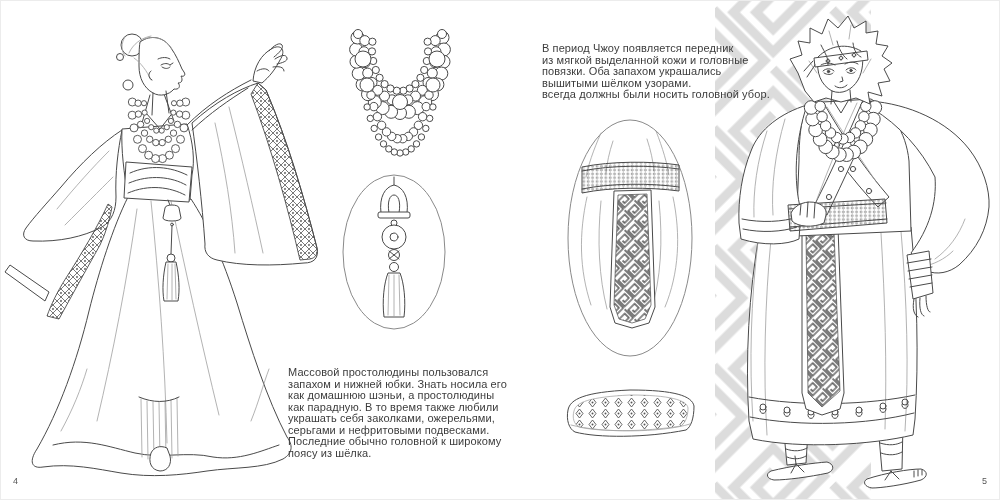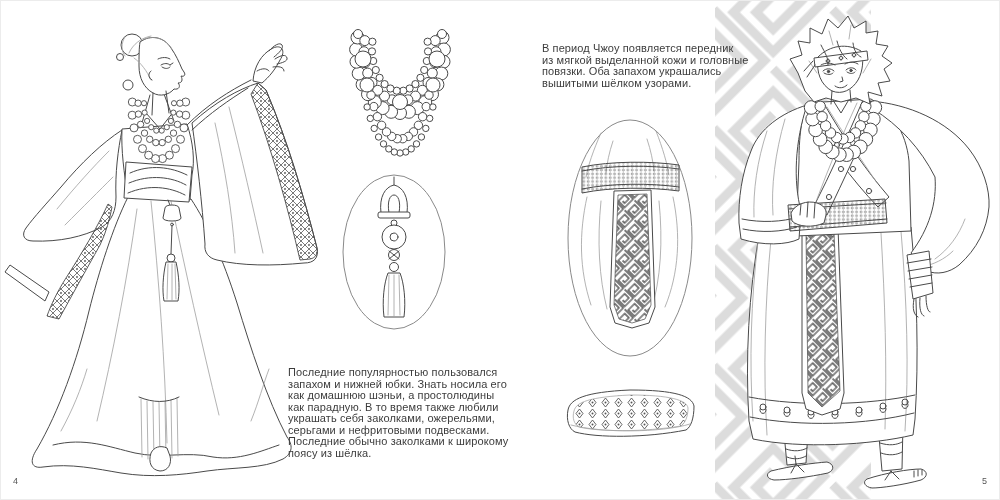--- a/index.html
+++ b/index.html
@@ -384,33 +384,34 @@
   </g>
 
   <g>
     <path class="fw" d="M567,409 C569,398 584,391 629,389 C674,389 691,395 693,405 C693,417 690,426 685,429 C645,437 596,437 574,431 C568,428 565,419 567,409 Z"></path>
     <path d="M573,410 C575,401 589,396 629,394 C668,394 686,399 687,407 C687,416 684,422 680,425 C643,431 599,431 578,426 C573,423 571,417 573,410 Z" fill="url(#hbd)" stroke="#8a8a8a" stroke-width="0.6"></path>
     <path class="lt" d="M570,424 C600,432 660,432 689,423"></path>
   </g>
 </svg>
 
 <div class="para" style="left:287px;top:366px;">
-  <div>Последние популярностью пользовался</div>
+  <div>Массовой простолюдины пользовался</div>
   <div>запахом и нижней юбки. Знать носила его</div>
   <div>как домашнюю шэньи, а простолюдины</div>
   <div>как парадную. В то время также любили</div>
   <div>украшать себя заколками, ожерельями,</div>
   <div>серьгами и нефритовыми подвесками.</div>
-  <div>Последние обычно заколками к широкому</div>
+  <div>Последние обычно головной к широкому</div>
   <div>поясу из шёлка.</div>
 </div>
 
 <div class="para" style="left:541px;top:42px;">
   <div>В период Чжоу появляется передник</div>
   <div>из мягкой выделанной кожи и головные</div>
   <div>повязки. Оба запахом украшались</div>
   <div>вышитыми шёлком узорами.</div>
+  <div>всегда должны были носить головной убор.</div>
 </div>
 
 <span class="pagenum" style="left:12px;top:475px;">4</span>
 <span class="pagenum" style="left:981px;top:475px;">5</span>
 
 </div>
 
 </body></html>

